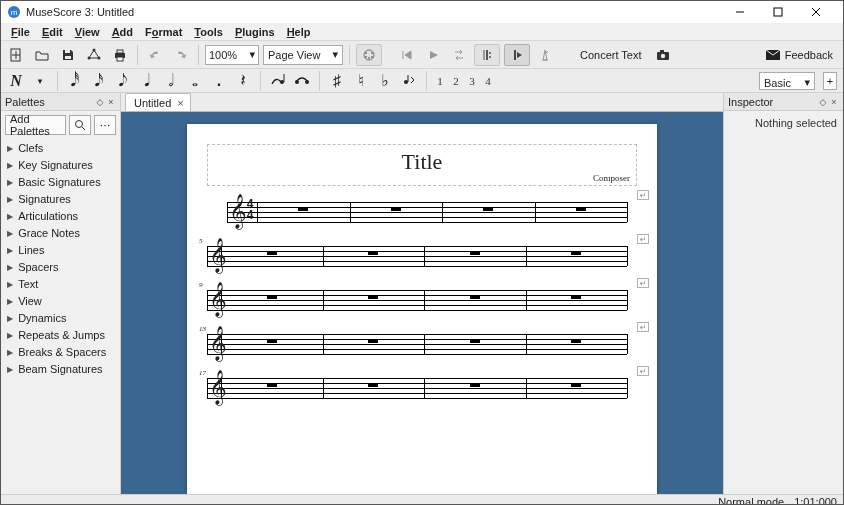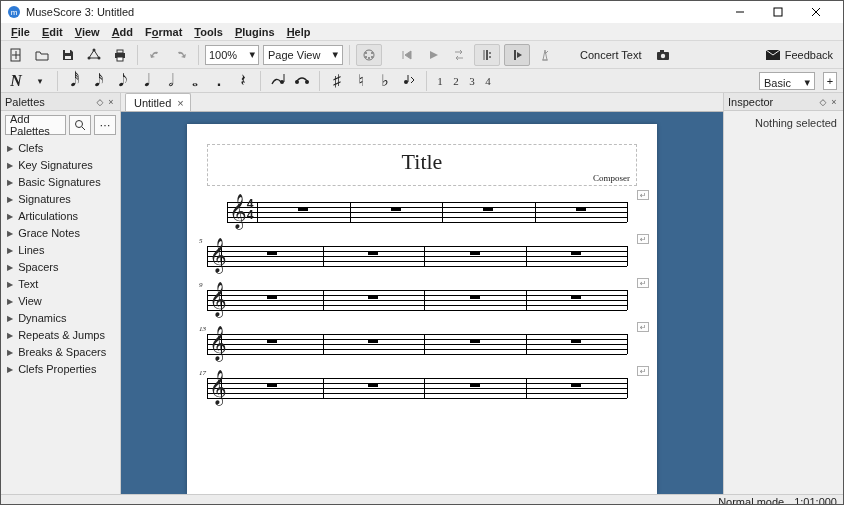--- a/index.html
+++ b/index.html
@@ -340,21 +340,21 @@
       <div class="pal-item">
           <span class="tri">▶</span>
           <span>Repeats &amp; Jumps</span>
         </div>
       <div class="pal-item">
           <span class="tri">▶</span>
           <span>Breaks &amp; Spacers</span>
         </div>
       <div class="pal-item">
           <span class="tri">▶</span>
-          <span>Clefs Properties</span>
+          <span>Beam Signatures</span>
         </div>
     </div>
   </div>
 
   <div class="center">
     <div class="tabbar">
       <div class="tab">
         <span>Untitled</span>
         <span class="close">×</span>
       </div>

